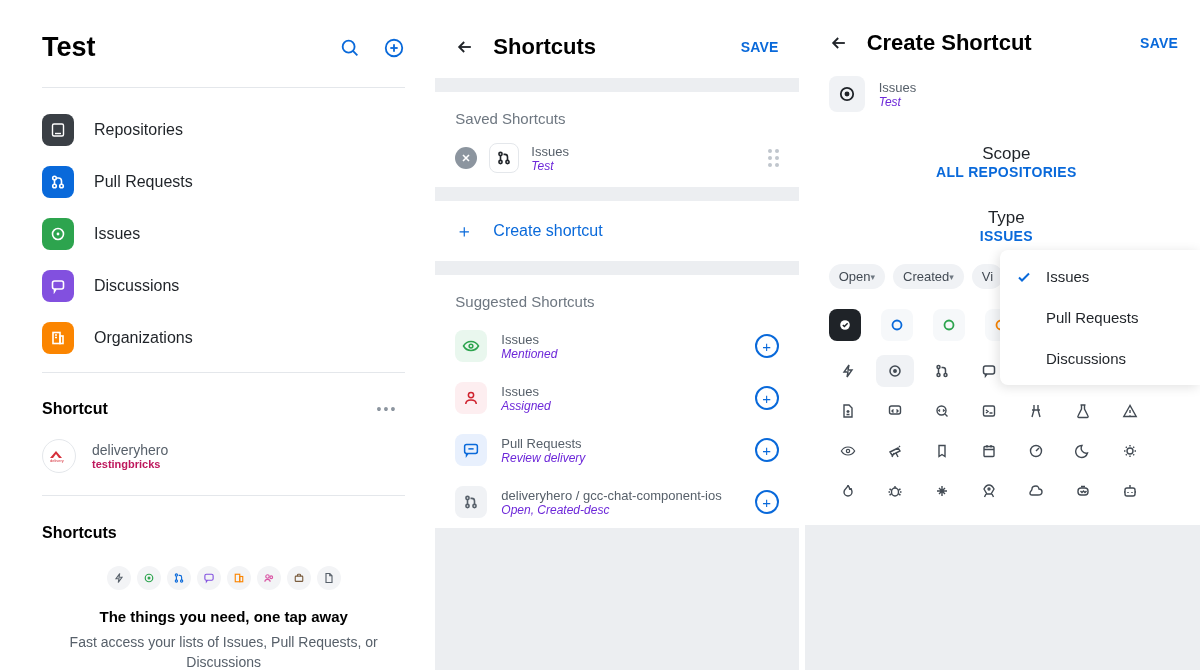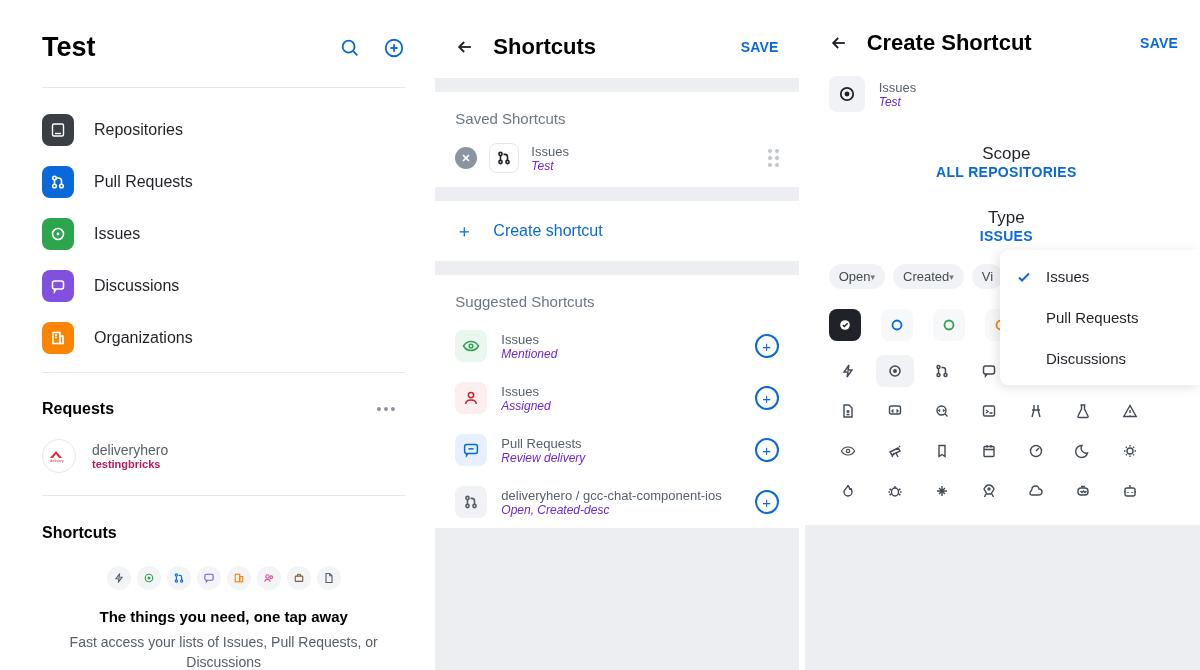--- a/index.html
+++ b/index.html
@@ -160,21 +160,21 @@
             <line x1="5" y1="7.5" x2="7" y2="7.5"></line>
           </svg>
       </div>
       <span class="nav-label">Organizations</span>
     </div>
   </div>
 
   <div class="section-sep"></div>
 
   <div class="fav-hdr">
-    <div class="fav-title">Requests</div>
+    <div class="fav-title">Shortcut</div>
     <div class="dots">•••</div>
   </div>
   <div class="fav-item">
     <div class="fav-logo">
       <svg width="22" height="14" viewBox="0 0 22 14">
           <path d="M2 9 L8 2 L14 9 L11 9 L8 5 L5 9 Z" fill="#d62f3a"></path>
           <text x="2" y="13" font-size="4" fill="#d62f3a">delivery</text>
         </svg>
     </div>
     <div class="fav-texts">

